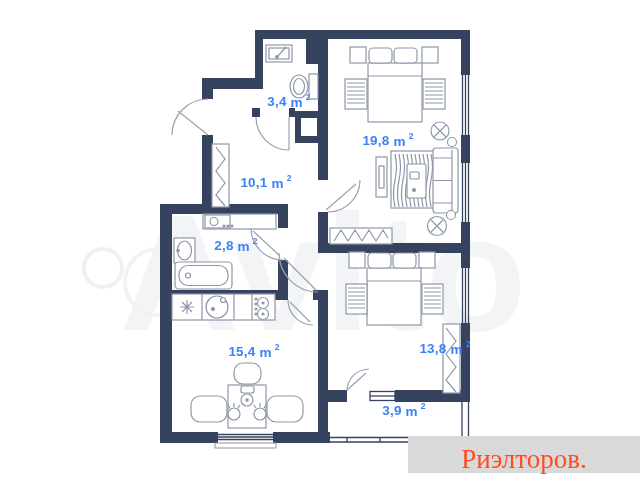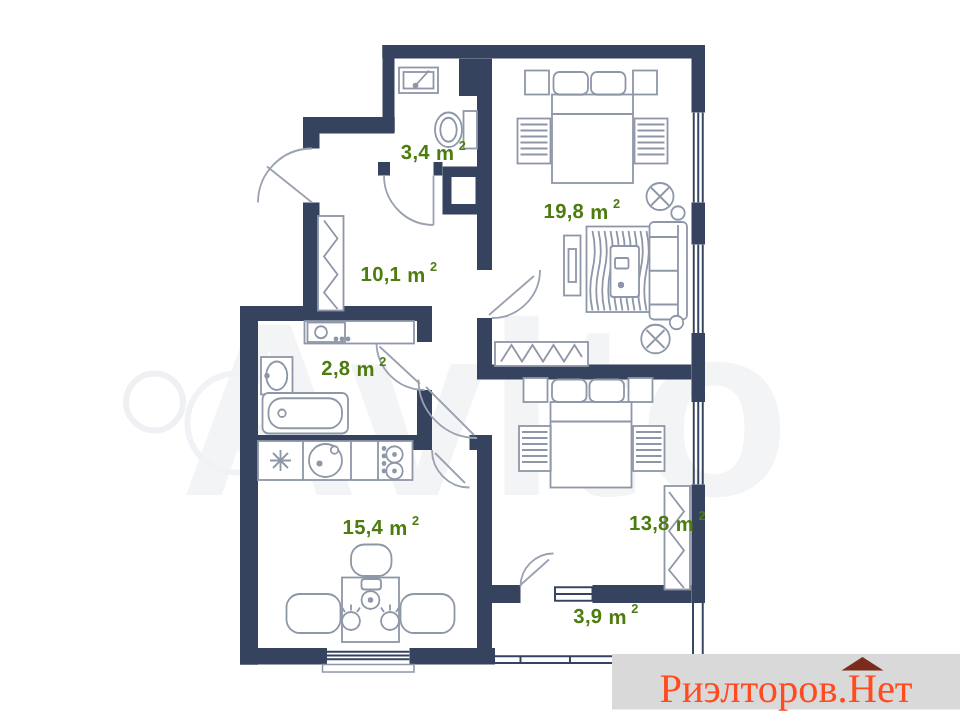--- a/index.html
+++ b/index.html
@@ -3,21 +3,21 @@
 <meta charset="utf-8">
 <style>
   html,body{margin:0;padding:0;}
   body{
     width:640px;height:478px;position:relative;background:#ffffff;overflow:hidden;
     font-family:"Liberation Sans", sans-serif;
   }
   #plan-svg{position:absolute;left:0;top:0;}
   .room-label{
     position:absolute;transform:translate(-50%,-50%);
-    font-weight:bold;font-size:13.5px;color:#4d7c0f;white-space:nowrap;
+    font-weight:bold;font-size:13.5px;color:#3b82f6;white-space:nowrap;
     letter-spacing:.2px;
   }
   .room-label .unit{margin-left:4px;}
   .room-label sup{
     font-size:8.5px;margin-left:3px;position:relative;top:-1px;font-weight:bold;
   }
   #brand-bar{
     position:absolute;left:408px;top:436px;width:232px;height:37px;
     background:#d9d9d9;display:flex;align-items:flex-end;justify-content:center;
     font-family:Liberation Serif, serif;
@@ -273,14 +273,13 @@
 </div>
 <div class="room-label" style="left:401px;top:348px;margin-left:44px;">
   <span>13,8</span><span class="unit">m</span><sup>2</sup>
 </div>
 <div class="room-label" style="left:404px;top:410px;">
   <span>3,9</span><span class="unit">m</span><sup>2</sup>
 </div>
 
 <div id="brand-bar">
   <span>Риэлторов.</span>
-    <span class="net">Нет</span>
 </div>
 
 </body></html>

